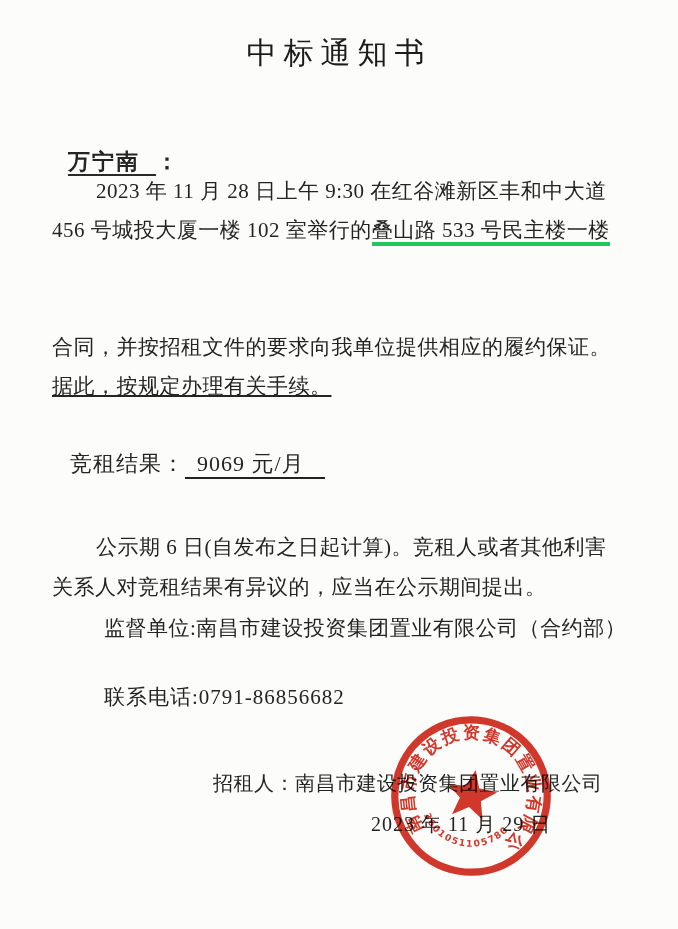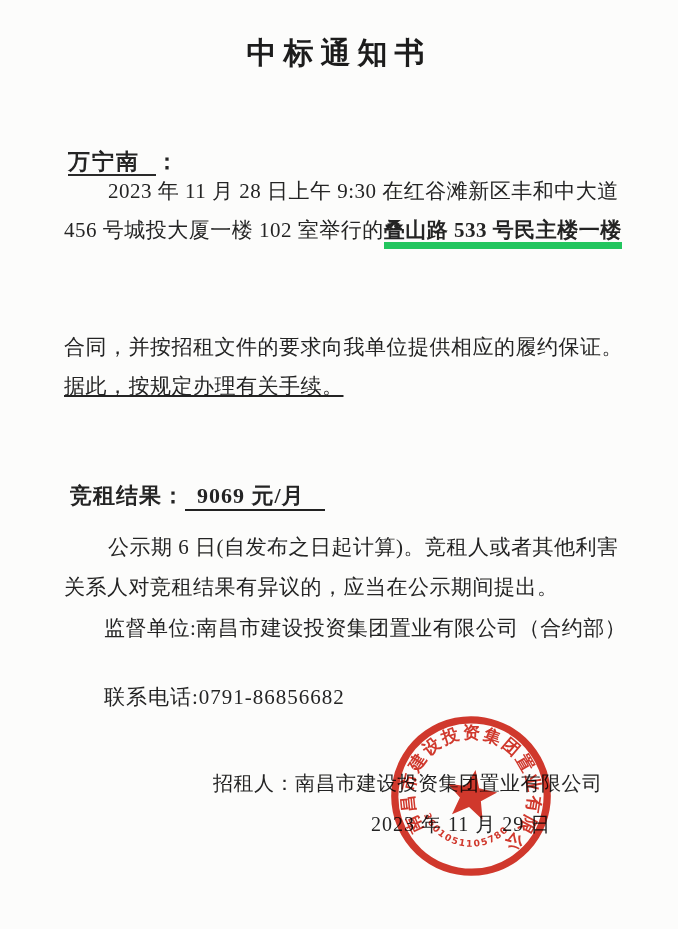--- a/index.html
+++ b/index.html
@@ -7,56 +7,55 @@
     position:relative;
     width:678px;height:929px;
     background:#fcfcfb;
     overflow:hidden;
     font-family:"Liberation Serif","DejaVu Serif",serif;
     color:#242424;
   }
   .doc-title{
     position:absolute;top:33px;left:0;width:100%;
     text-align:center;
-    font-size:30px;font-weight:700;
+    font-size:30px;font-weight:400;
     letter-spacing:7px;
     color:#1c1c1c;
   }
   .recipient{
     position:absolute;top:129px;left:68px;
     font-size:22px;font-weight:700;margin-top:18px;
   }
   .recipient .uname{
     border-bottom:2px solid #2a2a2a;
     padding-right:16px;
     letter-spacing:2px;
   }
   .recipient .colon{font-weight:700;}
   .bodyline{
-    position:absolute;left:64px;width:540px;
+    position:absolute;left:52px;width:540px;
     font-size:21px;letter-spacing:0.5px;
     white-space:nowrap;
     text-align:justify;text-align-last:justify;
   }
   .bodyline.noj{text-align:left;text-align-last:left;}
   .emph{
-    font-weight:700;
-    border-bottom:7px solid #22c55e;
+    font-weight:400;
+    border-bottom:4px solid #22c55e;
   }
   .l1{top:177px;padding-left:44px;width:496px;}
   .l2{top:216px;}
   .l3{top:255px;}
   .l4{top:294px;}
   .l5{top:333px;}
   .l6{top:372px;text-decoration:underline;}
   .result-line{
     position:absolute;top:449px;left:70px;
-    font-size:22px;font-weight:700;letter-spacing:1px;
+    font-size:22px;font-weight:400;letter-spacing:1px;
     white-space:nowrap;
-    margin-top:32px;
   }
   .result-line .value{
     border-bottom:2px solid #222;
     padding:0 20px 1px 12px;
     letter-spacing:1px;
   }
   .n1{top:533px;padding-left:44px;width:496px;}
   .n2{top:573px;}
   .sup{top:614px;left:104px;width:auto;}
   .tel{top:683px;left:104px;width:auto;letter-spacing:1px;}

